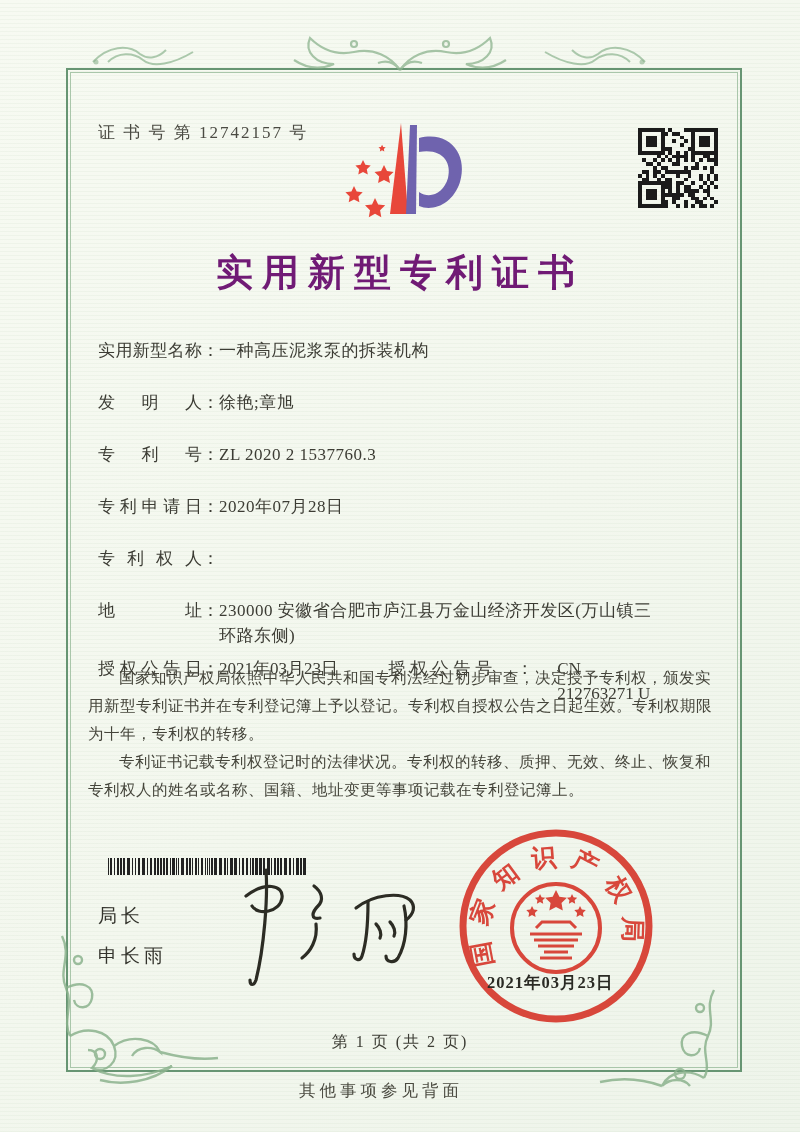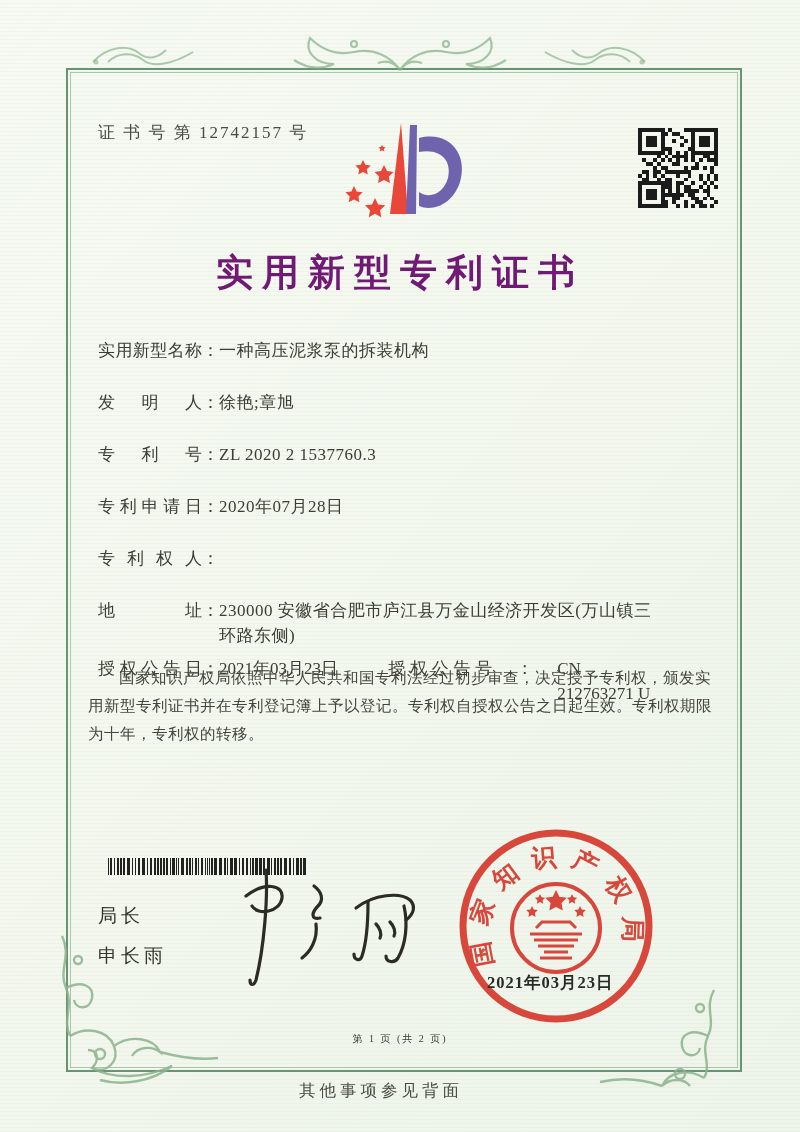--- a/index.html
+++ b/index.html
@@ -41,21 +41,21 @@
   
   .barcode{left:108px;top:858px;width:202px;height:17px;}
   
   .director{left:98px;top:896px;font-size:19px;color:#33332c;letter-spacing:4px;line-height:40px;}
   
   .signature{left:218px;top:848px;}
   
   .seal{left:456px;top:826px;opacity:0.92;}
   .seal-date{left:487px;top:972px;font-size:16.5px;color:#2a2a24;letter-spacing:1px;font-weight:bold;}
   
-  .page-no{left:0;top:1032px;width:800px;text-align:center;font-size:10px;color:#3c3c34;letter-spacing:2px;}
+  .page-no{left:0;top:1032px;width:800px;text-align:center;font-size:16px;color:#3c3c34;letter-spacing:2px;}
   
   .footer{left:0;top:1080px;width:762px;text-align:center;font-size:16.5px;color:#4a4a40;letter-spacing:4px;}
 </style>
 </head>
 <body>
 
 <div class="abs frame-outer">
   <div class="frame-inner"></div>
 </div>
 
@@ -392,20 +392,21 @@
     <span class="grant-right">
       <span class="field-label">授权公告号</span>
         <span class="field-colon">：</span>
         <span>CN 212763271 U</span>
     </span>
   </div>
 </div>
 
 <div class="abs paras">
   <p>国家知识产权局依照中华人民共和国专利法经过初步审查，决定授予专利权，颁发实用新型专利证书并在专利登记簿上予以登记。专利权自授权公告之日起生效。专利权期限为十年，专利权的转移。</p>
+  <p>专利证书记载专利权登记时的法律状况。专利权的转移、质押、无效、终止、恢复和专利权人的姓名或名称、国籍、地址变更等事项记载在专利登记簿上。</p>
 </div>
 
 <div class="abs barcode"><svg width="202" height="17" shape-rendering="crispEdges">
       <rect x="0" y="0" width="1" height="17" fill="#222"></rect>
       <rect x="2" y="0" width="2" height="17" fill="#222"></rect>
       <rect x="6" y="0" width="1" height="17" fill="#222"></rect>
       <rect x="9" y="0" width="2" height="17" fill="#222"></rect>
       <rect x="12" y="0" width="2" height="17" fill="#222"></rect>
       <rect x="15" y="0" width="2" height="17" fill="#222"></rect>
       <rect x="19" y="0" width="3" height="17" fill="#222"></rect>

